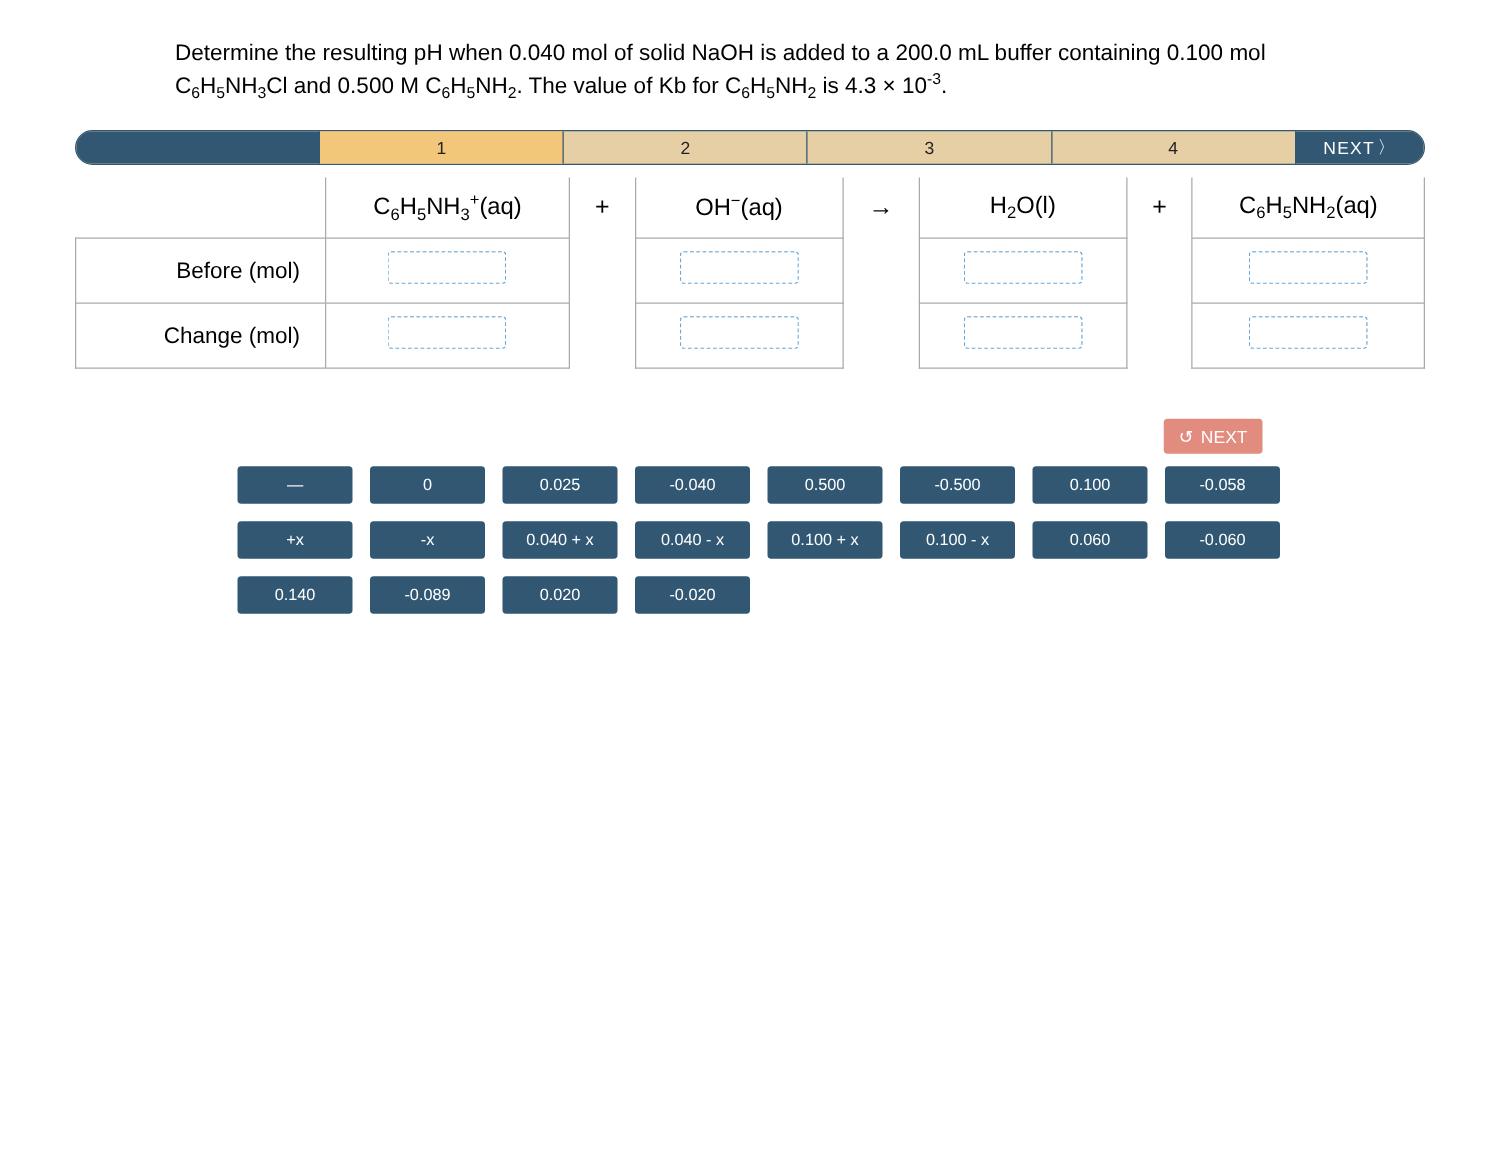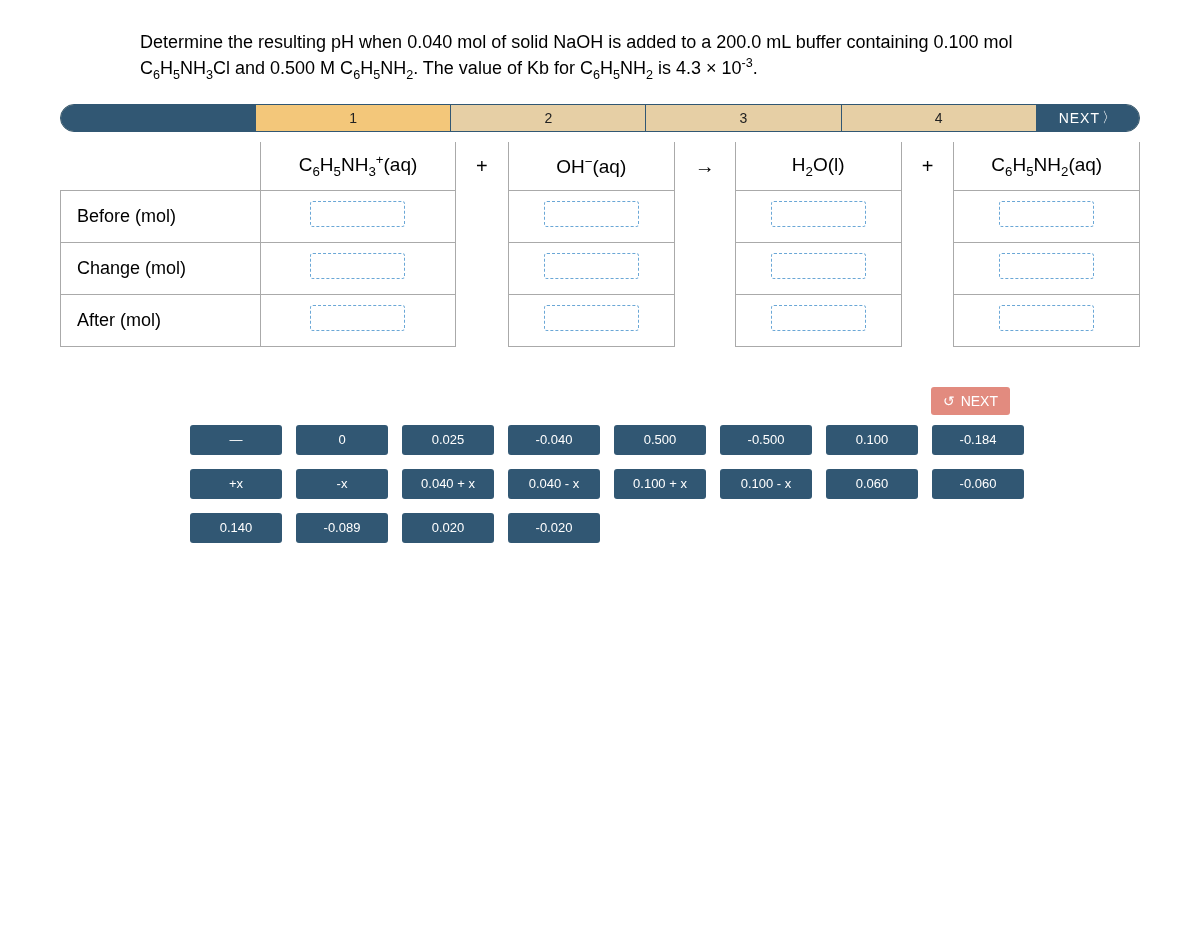--- a/index.html
+++ b/index.html
@@ -75,21 +75,21 @@
   }
   .ice-table td, .ice-table th {
     border: 1px solid #aaa;
     padding: 10px 20px;
     text-align: center;
     vertical-align: middle;
     font-weight: normal;
     margin-left: 16px;
   }
   .ice-table th.rowh {
-    text-align: left;
+    text-align: right;
     padding-left: 16px;
     width: 200px;
   }
   .ice-table tr:first-child td, .ice-table tr:first-child th {
     border-top: none;
   }
   .ice-table tr:first-child th:first-child {
     border-left: none;
     border-top: none;
     border-bottom: none;
@@ -197,50 +197,40 @@
     <tr>
       <th class="rowh">Change (mol)</th>
       <td><span class="drop-slot"></span></td>
       <td class="plus-cell"></td>
       <td><span class="drop-slot"></span></td>
       <td class="plus-cell"></td>
       <td><span class="drop-slot"></span></td>
       <td class="plus-cell"></td>
       <td><span class="drop-slot"></span></td>
     </tr>
-    <tr>
-      <th class="rowh">After (mol)</th>
-      <td><span class="drop-slot"></span></td>
-      <td class="plus-cell"></td>
-      <td><span class="drop-slot"></span></td>
-      <td class="plus-cell"></td>
-      <td><span class="drop-slot"></span></td>
-      <td class="plus-cell"></td>
-      <td><span class="drop-slot"></span></td>
-    </tr>
   </tbody>
     </table>
 
   <div class="reset-row">
     <button class="reset-btn">
       <span>↺</span>
       <span>NEXT</span>
     </button>
   </div>
 
   <div class="tiles">
     <div class="tile-row">
       <div class="tile">—</div>
       <div class="tile">0</div>
       <div class="tile">0.025</div>
       <div class="tile">-0.040</div>
       <div class="tile">0.500</div>
       <div class="tile">-0.500</div>
       <div class="tile">0.100</div>
-      <div class="tile">-0.184</div>
+      <div class="tile">-0.058</div>
     </div>
     <div class="tile-row">
       <div class="tile">+x</div>
       <div class="tile">-x</div>
       <div class="tile">0.040 + x</div>
       <div class="tile">0.040 - x</div>
       <div class="tile">0.100 + x</div>
       <div class="tile">0.100 - x</div>
       <div class="tile">0.060</div>
       <div class="tile">-0.060</div>

